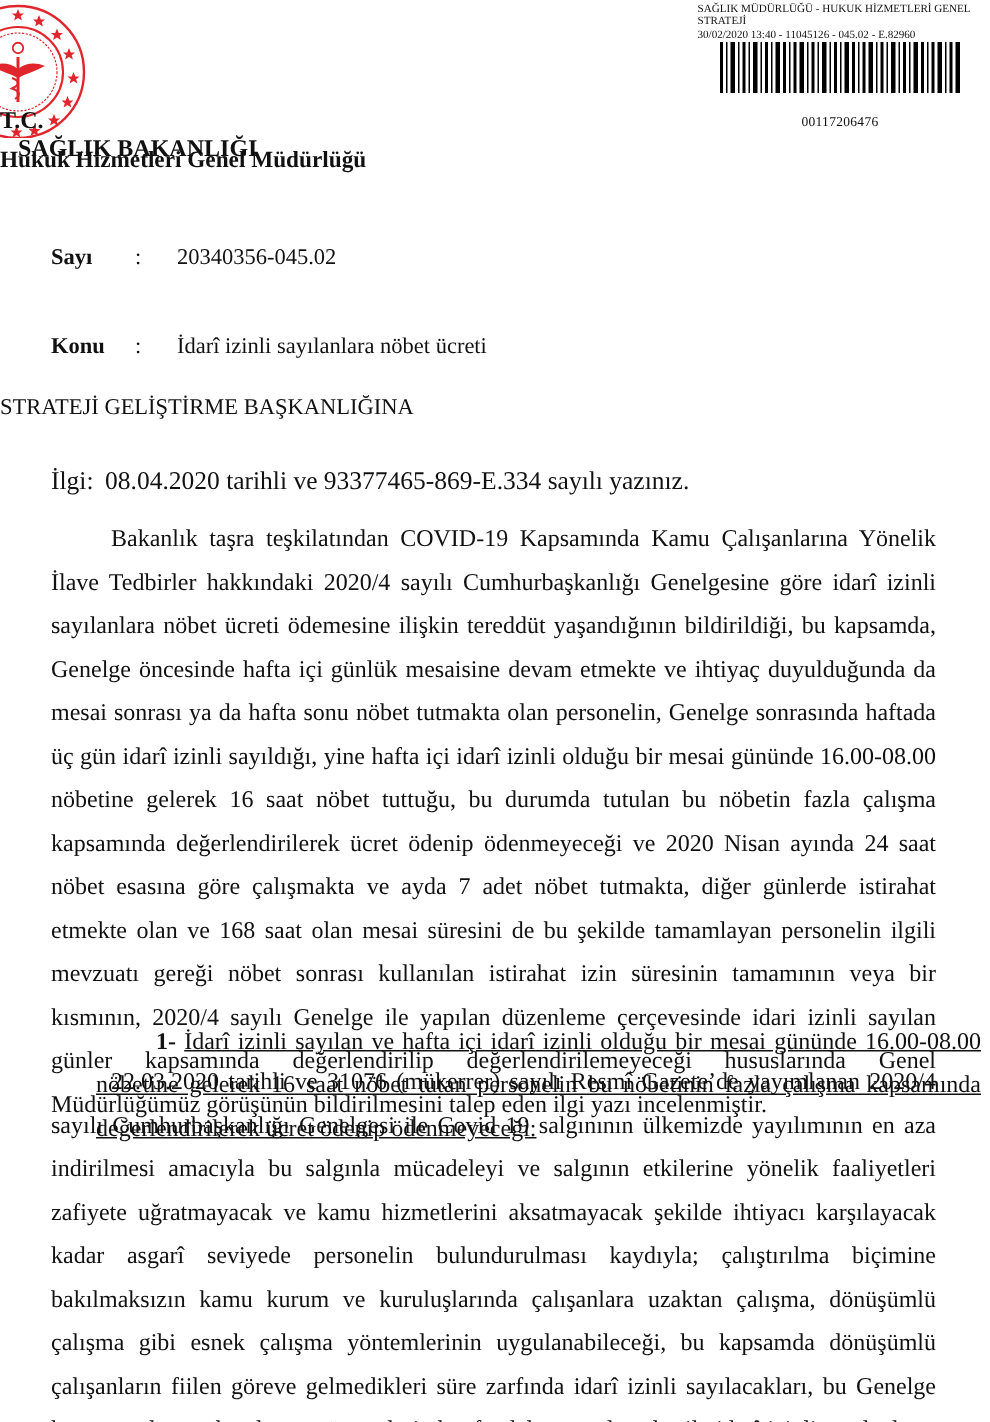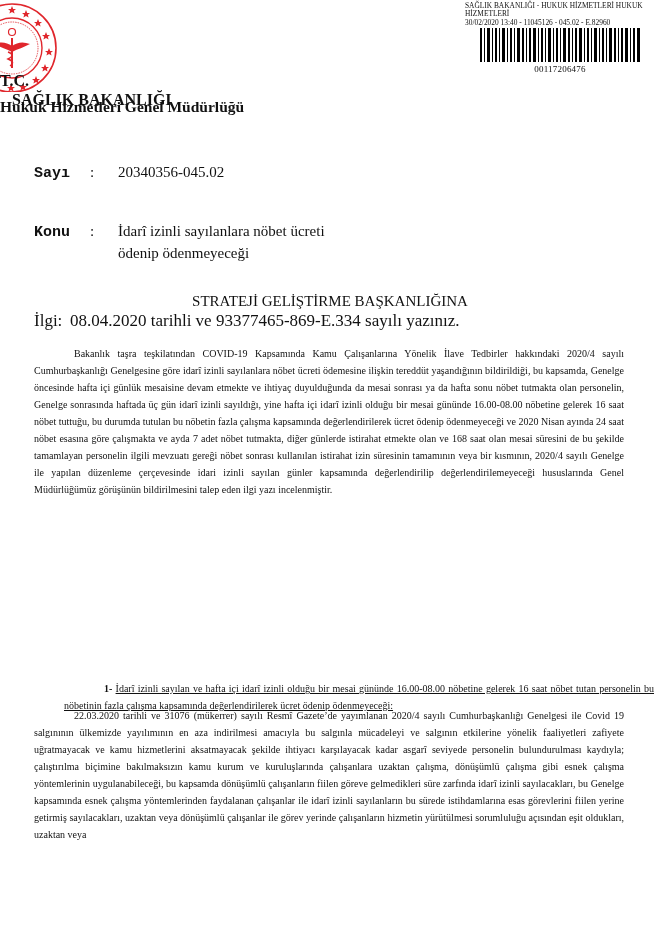--- a/index.html
+++ b/index.html
@@ -3,33 +3,33 @@
 <meta charset="utf-8">
 <style>
   html, body { margin: 0; padding: 0; background: #ffffff; }
   body { width: 660px; height: 948px; position: relative; overflow: hidden;
          font-family: "Liberation Serif", "DejaVu Serif", serif; color: #111; }
   .logo { position: absolute; left: 0; top: 0; width: 58px; height: 92px; overflow: hidden; }
   .logo svg { position: absolute; left: -34px; top: 2px; }
   .stamp { position: absolute; left: 465px; top: 2px; width: 195px; font-size: 7.4px; line-height: 8.4px; color: #111; }
   .stamp .l { white-space: nowrap; }
   .barcode { position: absolute; left: 480px; top: 28px; width: 160px; height: 34px; }
-  .barcode-num { position: absolute; left: 480px; top: 64px; width: 160px; text-align: center; font-size: 9px; letter-spacing: 0.2px; }
+  .barcode-num { position: absolute; left: 480px; top: 76px; width: 160px; text-align: center; font-size: 9px; letter-spacing: 0.2px; }
   .hdr { position: absolute; left: 0; width: 660px; font-weight: bold; color: #111; }
   .h1 { top: 72px; font-size: 16px; }
   .h2 { top: 91px; font-size: 16px; margin-left: 12px; }
   .h3 { top: 98px; font-size: 15.5px; }
   .meta { position: absolute; left: 34px; font-size: 15px; line-height: 20px; }
-  .meta .k { display: inline-block; width: 56px; font-weight: bold; font-family: Liberation Mono, monospace; }
+  .meta .k { display: inline-block; width: 56px; font-weight: bold; }
   .meta .c { display: inline-block; width: 28px; }
   .meta .v2 { padding-left: 84px; }
-  .addressee { position: absolute; top: 264px; left: 0; width: 660px; text-align: center; font-size: 15px; margin-top: 29px; }
+  .addressee { position: absolute; top: 264px; left: 0; width: 660px; font-size: 15px; }
   .ilgi { position: absolute; top: 311px; left: 34px; font-size: 17px; }
   .ilgi .k { display: inline-block; width: 36px; }
-  .body { position: absolute; left: 34px; width: 590px; font-size: 10px; line-height: 17px; text-align: justify; }
+  .body { position: absolute; left: 34px; width: 590px; font-size: 16px; line-height: 29px; text-align: justify; }
   .body p { margin: 0; text-indent: 40px; }
   .p1 { top: 345px; }
   .p2 { top: 680px; margin-left: 30px; }
   .p2 b { font-weight: bold; }
   .p2 u { text-decoration: underline; }
   .p3 { top: 707px; }
 </style>
 </head>
 <body>
 
@@ -50,22 +50,22 @@
       <polygon points="45,82 46.2,85 49,85 46.8,86.8 47.6,89.6 45,88 42.4,89.6 43.2,86.8 41,85 43.8,85"></polygon>
     </g>
     <circle cx="46" cy="30" r="3.5" fill="none" stroke="#e0262c" stroke-width="1.2"></circle>
     <path d="M28 42 Q38 38 46 44 Q54 38 64 42 Q56 46 50 48 L46 50 L42 48 Q36 46 28 42Z" fill="#e0262c"></path>
     <line x1="46" y1="36" x2="46" y2="66" stroke="#e0262c" stroke-width="2"></line>
     <path d="M42 50 Q50 53 42 57 Q50 60 44 64" fill="none" stroke="#e0262c" stroke-width="1.4"></path>
   </svg>
 </div>
 
 <div class="stamp">
-  <div class="l">SAĞLIK BAKANLIĞI - HUKUK HİZMETLERİ HUKUK</div>
-  <div class="l">HİZMETLERİ</div>
+  <div class="l">SAĞLIK MÜDÜRLÜĞÜ - HUKUK HİZMETLERİ GENEL</div>
+  <div class="l">STRATEJİ</div>
   <div class="l">30/02/2020 13:40 - 11045126 - 045.02 - E.82960</div>
 </div>
 <svg class="barcode" viewBox="0 0 160 34" preserveAspectRatio="none">
   <g fill="#000">
     <rect x="0" y="0" width="2" height="34"></rect>
       <rect x="4" y="0" width="1" height="34"></rect>
       <rect x="7" y="0" width="3" height="34"></rect>
     <rect x="12" y="0" width="1" height="34"></rect>
       <rect x="15" y="0" width="2" height="34"></rect>
       <rect x="19" y="0" width="1" height="34"></rect>
@@ -111,21 +111,20 @@
 
 <div class="hdr h1">T.C.</div>
 <div class="hdr h2">SAĞLIK BAKANLIĞI</div>
 <div class="hdr h3">Hukuk Hizmetleri Genel Müdürlüğü</div>
 
 <div class="meta" style="top:162px;">
   <span class="k">Sayı</span><span class="c">:</span><span>20340356-045.02</span>
 </div>
 <div class="meta" style="top:182px;margin-top:39px;">
   <span class="k">Konu</span><span class="c">:</span><span>İdarî izinli sayılanlara nöbet ücreti</span>
-  <div class="v2">ödenip ödenmeyeceği</div>
 </div>
 
 <div class="addressee">STRATEJİ GELİŞTİRME BAŞKANLIĞINA</div>
 
 <div class="ilgi">
   <span class="k">İlgi:</span><span>08.04.2020 tarihli ve 93377465-869-E.334 sayılı yazınız.</span>
 </div>
 
 <div class="body p1">
   <p>Bakanlık taşra teşkilatından COVID-19 Kapsamında Kamu Çalışanlarına Yönelik İlave Tedbirler hakkındaki 2020/4 sayılı Cumhurbaşkanlığı Genelgesine göre idarî izinli sayılanlara nöbet ücreti ödemesine ilişkin tereddüt yaşandığının bildirildiği, bu kapsamda, Genelge öncesinde hafta içi günlük mesaisine devam etmekte ve ihtiyaç duyulduğunda da mesai sonrası ya da hafta sonu nöbet tutmakta olan personelin, Genelge sonrasında haftada üç gün idarî izinli sayıldığı, yine hafta içi idarî izinli olduğu bir mesai gününde 16.00-08.00 nöbetine gelerek 16 saat nöbet tuttuğu, bu durumda tutulan bu nöbetin fazla çalışma kapsamında değerlendirilerek ücret ödenip ödenmeyeceği ve 2020 Nisan ayında 24 saat nöbet esasına göre çalışmakta ve ayda 7 adet nöbet tutmakta, diğer günlerde istirahat etmekte olan ve 168 saat olan mesai süresini de bu şekilde tamamlayan personelin ilgili mevzuatı gereği nöbet sonrası kullanılan istirahat izin süresinin tamamının veya bir kısmının, 2020/4 sayılı Genelge ile yapılan düzenleme çerçevesinde idari izinli sayılan günler kapsamında değerlendirilip değerlendirilemeyeceği hususlarında Genel Müdürlüğümüz görüşünün bildirilmesini talep eden ilgi yazı incelenmiştir.</p>

